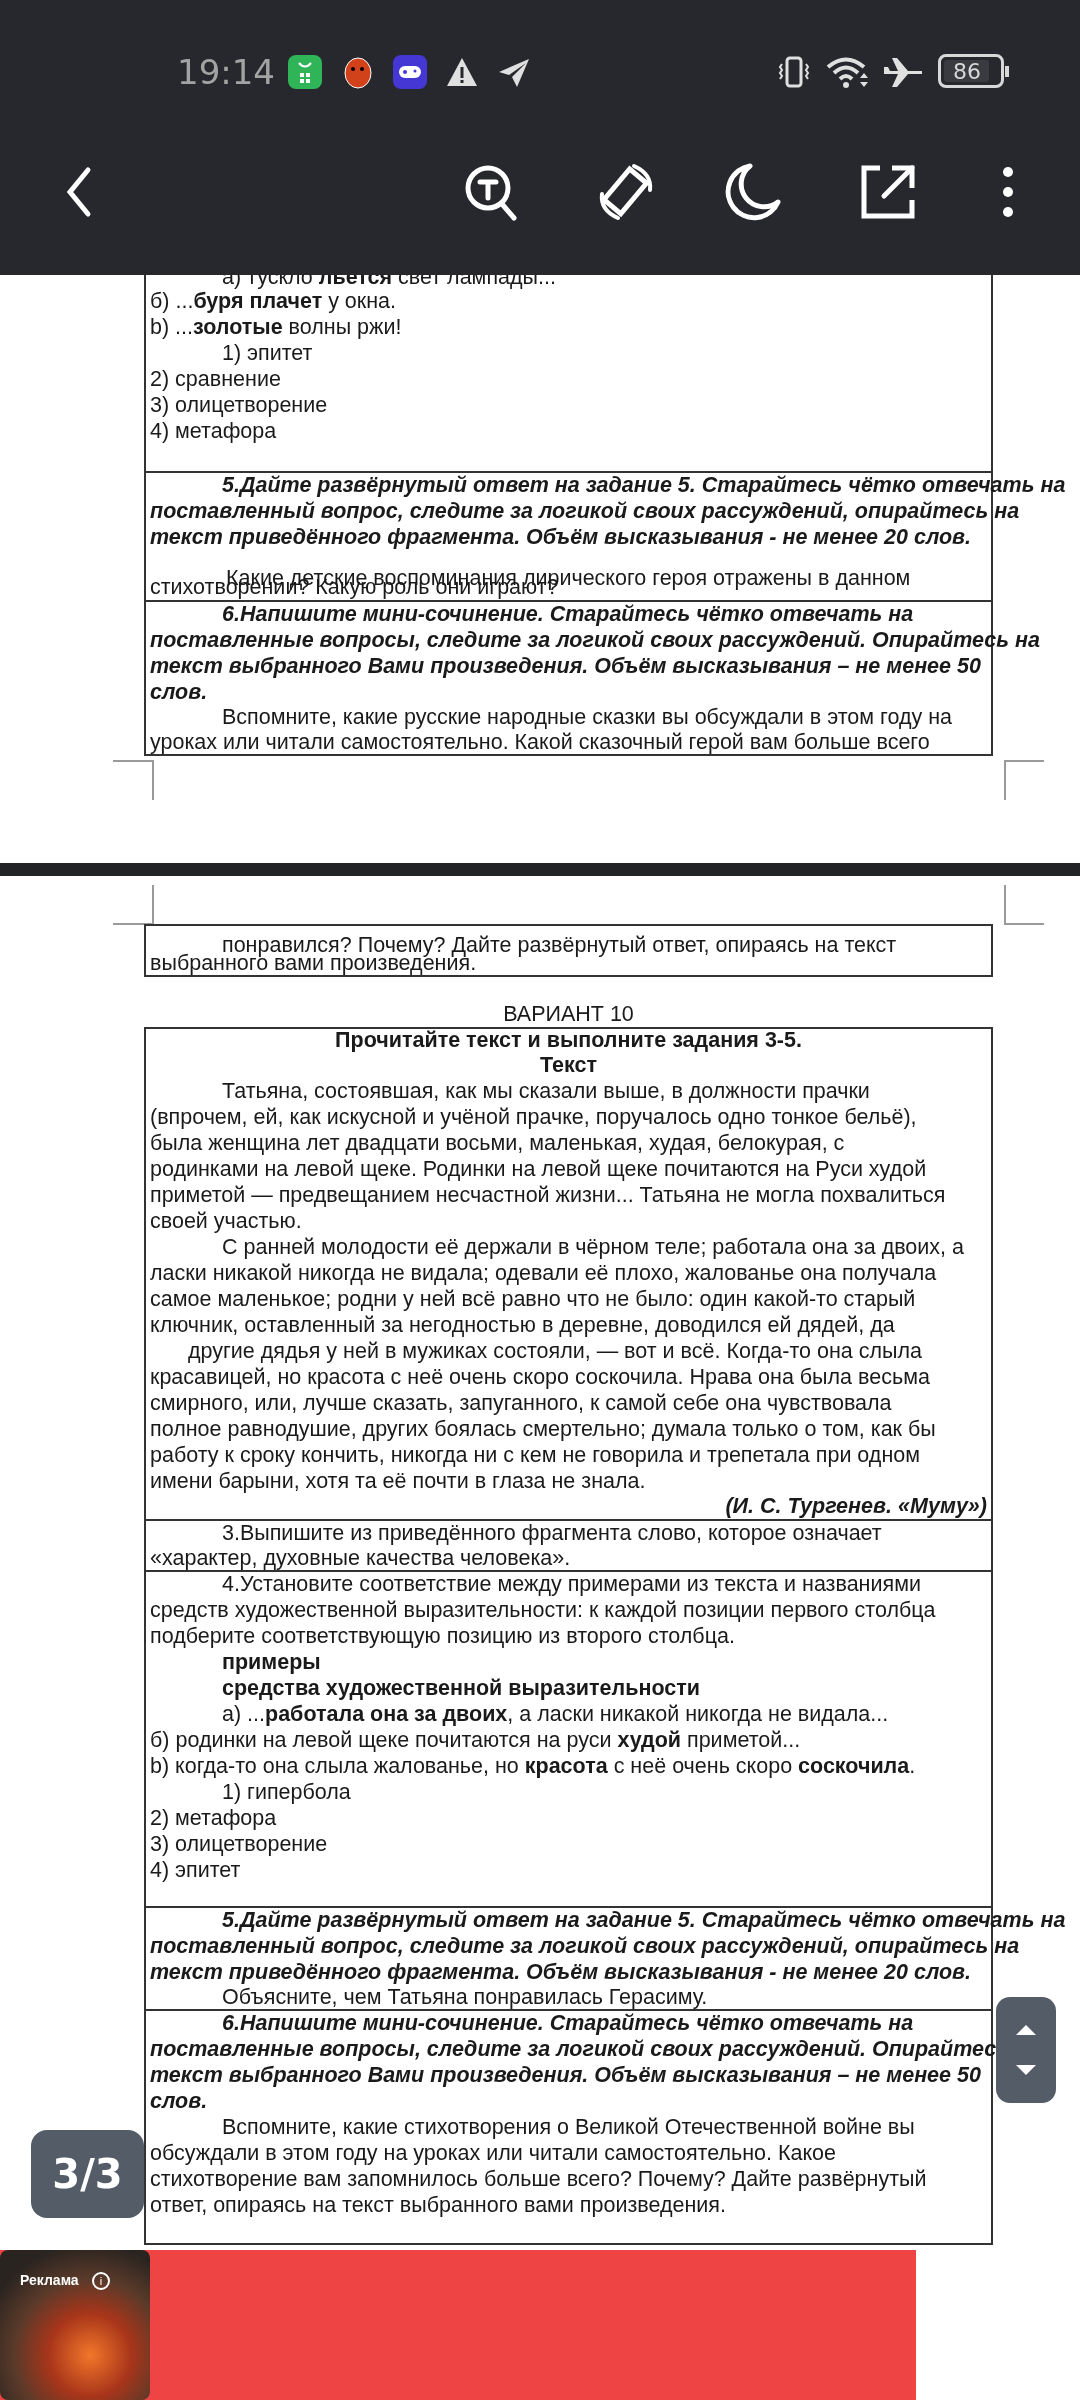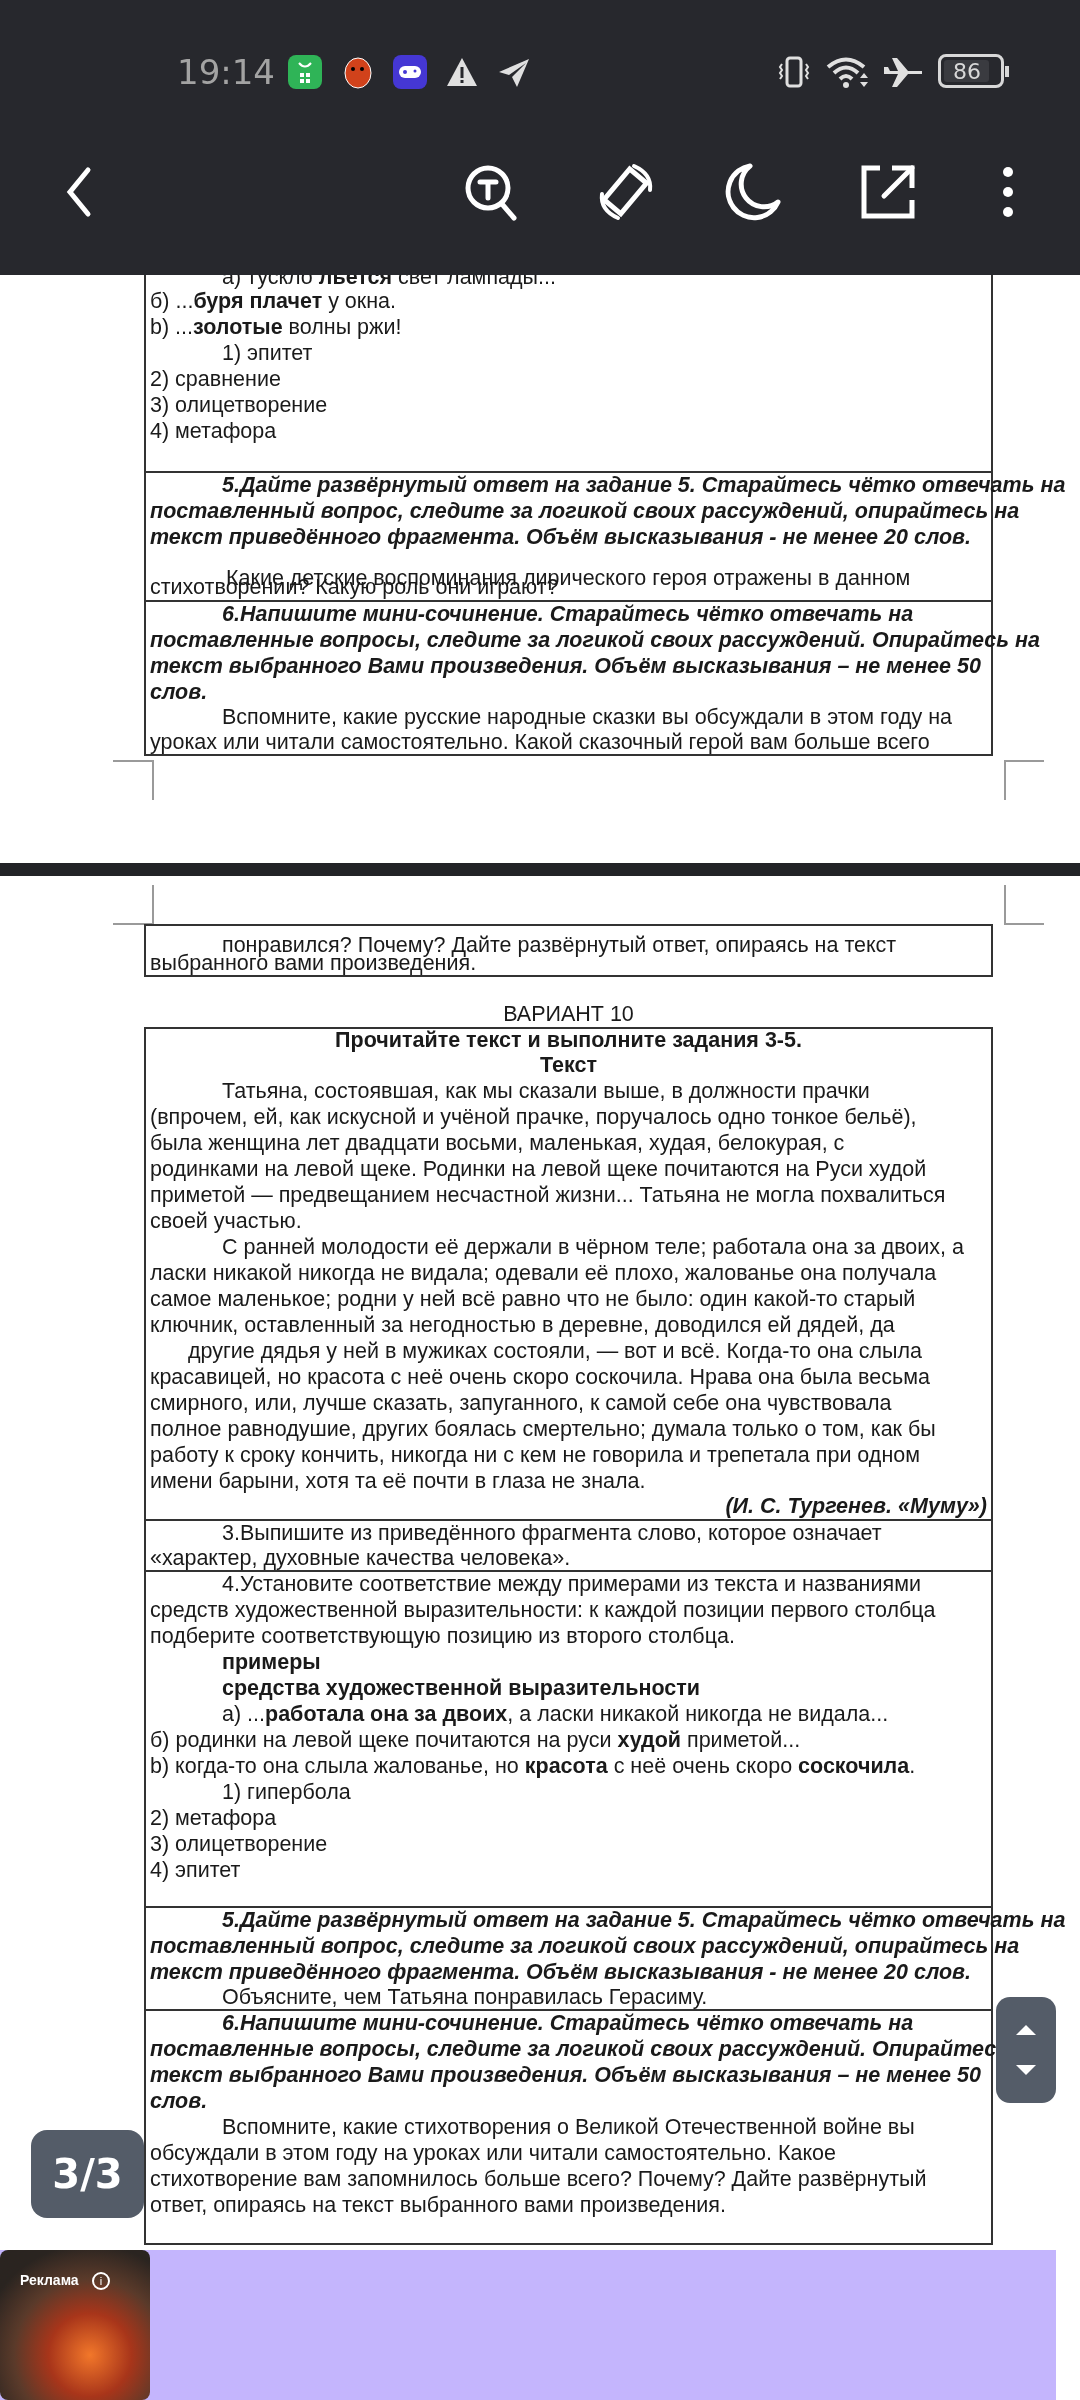--- a/index.html
+++ b/index.html
@@ -13,21 +13,21 @@
   .ind { padding-left:72px; }
   .b { font-weight:bold; }
   .bi { font-weight:bold; font-style:italic; }
   .hline { position:absolute; background:#333; height:2px; }
   .vline { position:absolute; background:#333; width:2px; }
   .mark { position:absolute; background:#9a9a9a; }
   .sep { position:absolute; left:0; width:1080px; top:863px; height:13px; background:#222327; }
   .center { text-align:center; }
   .badge { position:absolute; left:31px; top:2130px; width:113px; height:88px; border-radius:16px; background:#545c68; color:#fff; font-size:40px; font-weight:bold; display:flex; align-items:center; justify-content:center; font-family:"DejaVu Sans", sans-serif; }
   .scroll { position:absolute; left:996px; top:1997px; width:60px; height:106px; border-radius:14px; background:#545c68; }
-  .ad { position:absolute; left:0; top:2250px; width:1056px; height:150px; background:#c4b5fd;text-decoration:underline; }
+  .ad { position:absolute; left:0; top:2250px; width:916px; height:150px; background:#ef4444;text-decoration:underline; }
   .ad-icon { position:absolute; left:0; top:0; width:150px; height:150px; background:radial-gradient(circle at 60% 70%, #f2772a 0%, #a8351a 30%, #5a3a2a 55%, #2a2420 80%); border-radius:8px; overflow:hidden; }
   .ad-label { position:absolute; left:20px; top:22px; color:#fff; font-size:14px; font-weight:bold; }
   .ad-text { position:absolute; left:150px; top:0; width:380px; height:150px; border-top:4px solid #d0d0d0; border-bottom:4px solid #d0d0d0; box-sizing:border-box; }
   .ad-title { position:absolute; left:26px; top:36px; font-size:40px; color:#333; font-family:"DejaVu Sans", sans-serif; white-space:nowrap; }
   .age { display:inline-block; border:3px solid #777; font-size:28px; padding:0 2px; vertical-align:top; margin-left:6px; line-height:34px; }
   .ad-btn { position:absolute; left:530px; top:0; width:278px; height:150px; background:#00aeef; color:#fff; font-size:40px; display:flex; align-items:center; justify-content:center; font-family:"DejaVu Sans", sans-serif; }
 </style>
 </head>
 <body>
 

